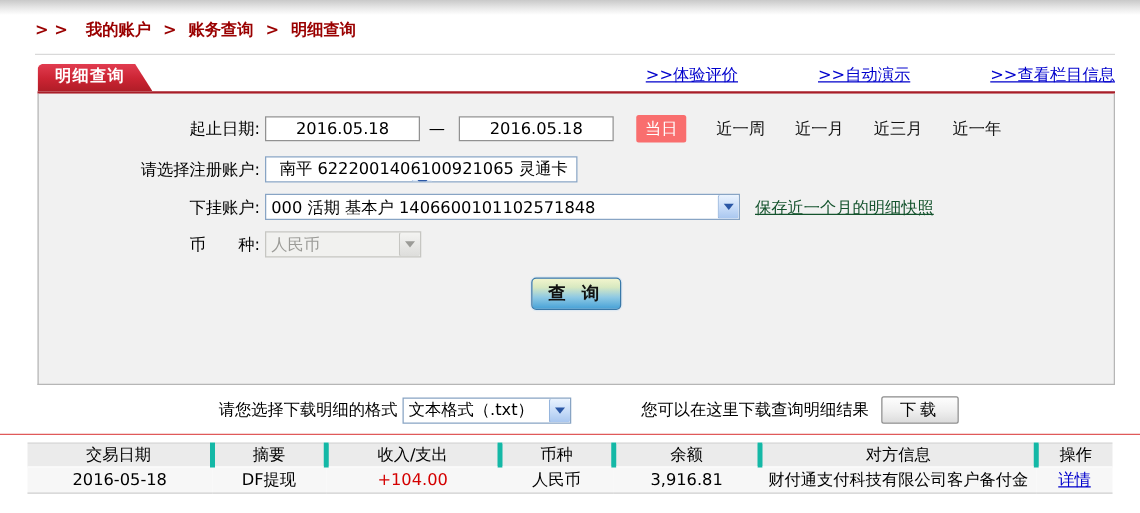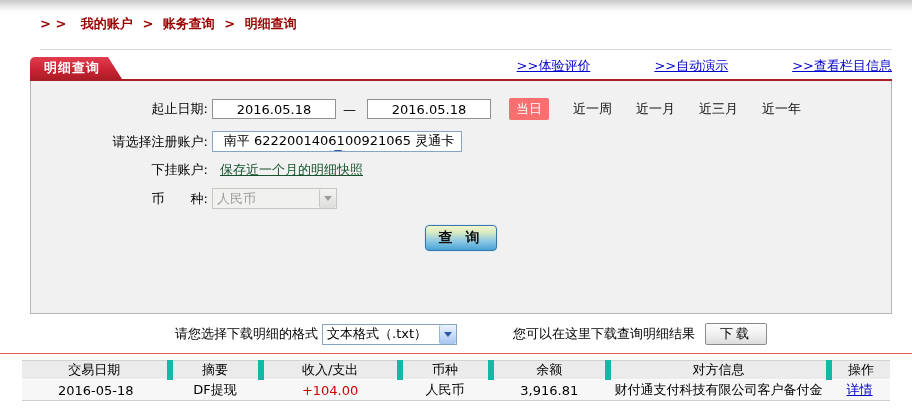--- a/index.html
+++ b/index.html
@@ -5,21 +5,21 @@
   * { margin:0; padding:0; box-sizing:border-box; }
   html,body { background:#fff; }
   .page {
     position:relative; width:912px; height:410px; overflow:hidden;
     background:#fff; font-family:"DejaVu Sans","Liberation Sans",sans-serif;
     font-size:13px; color:#000;
   }
   .topband { height:12px; background:linear-gradient(180deg,#c9c9c9 0%,#e9e9e9 55%,#ffffff 100%); }
 
   
-  .breadcrumb { margin:3px 20px 0 40px; padding-bottom:16px; border-bottom:1px solid #d9d9d9;
+  .breadcrumb { margin:3px 20px 0 28px; padding-bottom:10px; border-bottom:1px solid #d9d9d9;
     color:#9a0000; font-weight:bold; font-size:13px; }
   .breadcrumb a { color:#9a0000; text-decoration:none; cursor:pointer; }
   .bc-sep { margin:0 5px; }
 
   
   .header-row { display:flex; align-items:flex-end; margin:7px 20px 0 30px; height:24px;
     border-bottom:2px solid #a81e28; }
   .tab {
     position:relative; height:22px; line-height:22px; padding:0 22px 0 14px;
     background:linear-gradient(180deg,#e23c50 0%,#cb2433 55%,#b01d27 100%);
@@ -78,21 +78,21 @@
   .dl-hint { margin-left:56px; }
   .dl-btn { margin-left:10px; width:62px; height:22px; border:1px solid #8a8a8a; border-radius:2px;
     background:linear-gradient(180deg,#fefefe 0%,#efefef 55%,#dcdcdc 100%);
     font-family:inherit; font-size:13px; letter-spacing:3px; cursor:pointer; }
 
   .red-divider { margin:8px 0 0 0; border-top:1px solid #e05a5a; width:100%; }
 
   
   table.results { width:868px; margin:6px auto 0 auto; border-collapse:collapse; font-size:13px; }
   table.results th { background:#ebebeb; font-weight:normal; height:19px; text-align:center;
-    border-top:1px solid #d2d2d2; border-bottom:1px solid #fdfdfd; border-right:6px solid #14b8a6; }
+    border-top:1px solid #d2d2d2; border-bottom:1px solid #fdfdfd; border-right:4px solid #14b8a6; }
   table.results th:last-child { border-right:none; }
   table.results td { background:#f7f7f7; height:21px; text-align:center;
     border-bottom:1px solid #cfcfcf; }
   .amount { color:#d40000; }
   .detail-link { color:#0000cc; text-decoration:underline; cursor:pointer; }
   .c1{width:17%} .c2{width:10.5%} .c3{width:16%} .c4{width:10.5%} .c5{width:13.5%} .c6{width:25.5%} .c7{width:7%}
 </style>
 </head>
 <body>
 
@@ -140,20 +140,26 @@
       <div class="xp-select w250">
         <span class="sel-text">南平  6222001406100921065  灵通卡</span>
         <span class="xp-arrow">
             <i class="tri"></i>
           </span>
       </div>
     </div>
 
     <div class="form-row">
       <span class="form-label">下挂账户:</span>
+      <div class="xp-select w380">
+        <span class="sel-text">000  活期  基本户  1406600101102571848</span>
+        <span class="xp-arrow">
+            <i class="tri"></i>
+          </span>
+      </div>
       <a class="snap-link">保存近一个月的明细快照</a>
     </div>
 
     <div class="form-row">
       <span class="form-label">币　　种:</span>
       <div class="xp-select disabled w125">
         <span class="sel-text">人民币</span>
         <span class="xp-arrow">
             <i class="tri"></i>
           </span>

